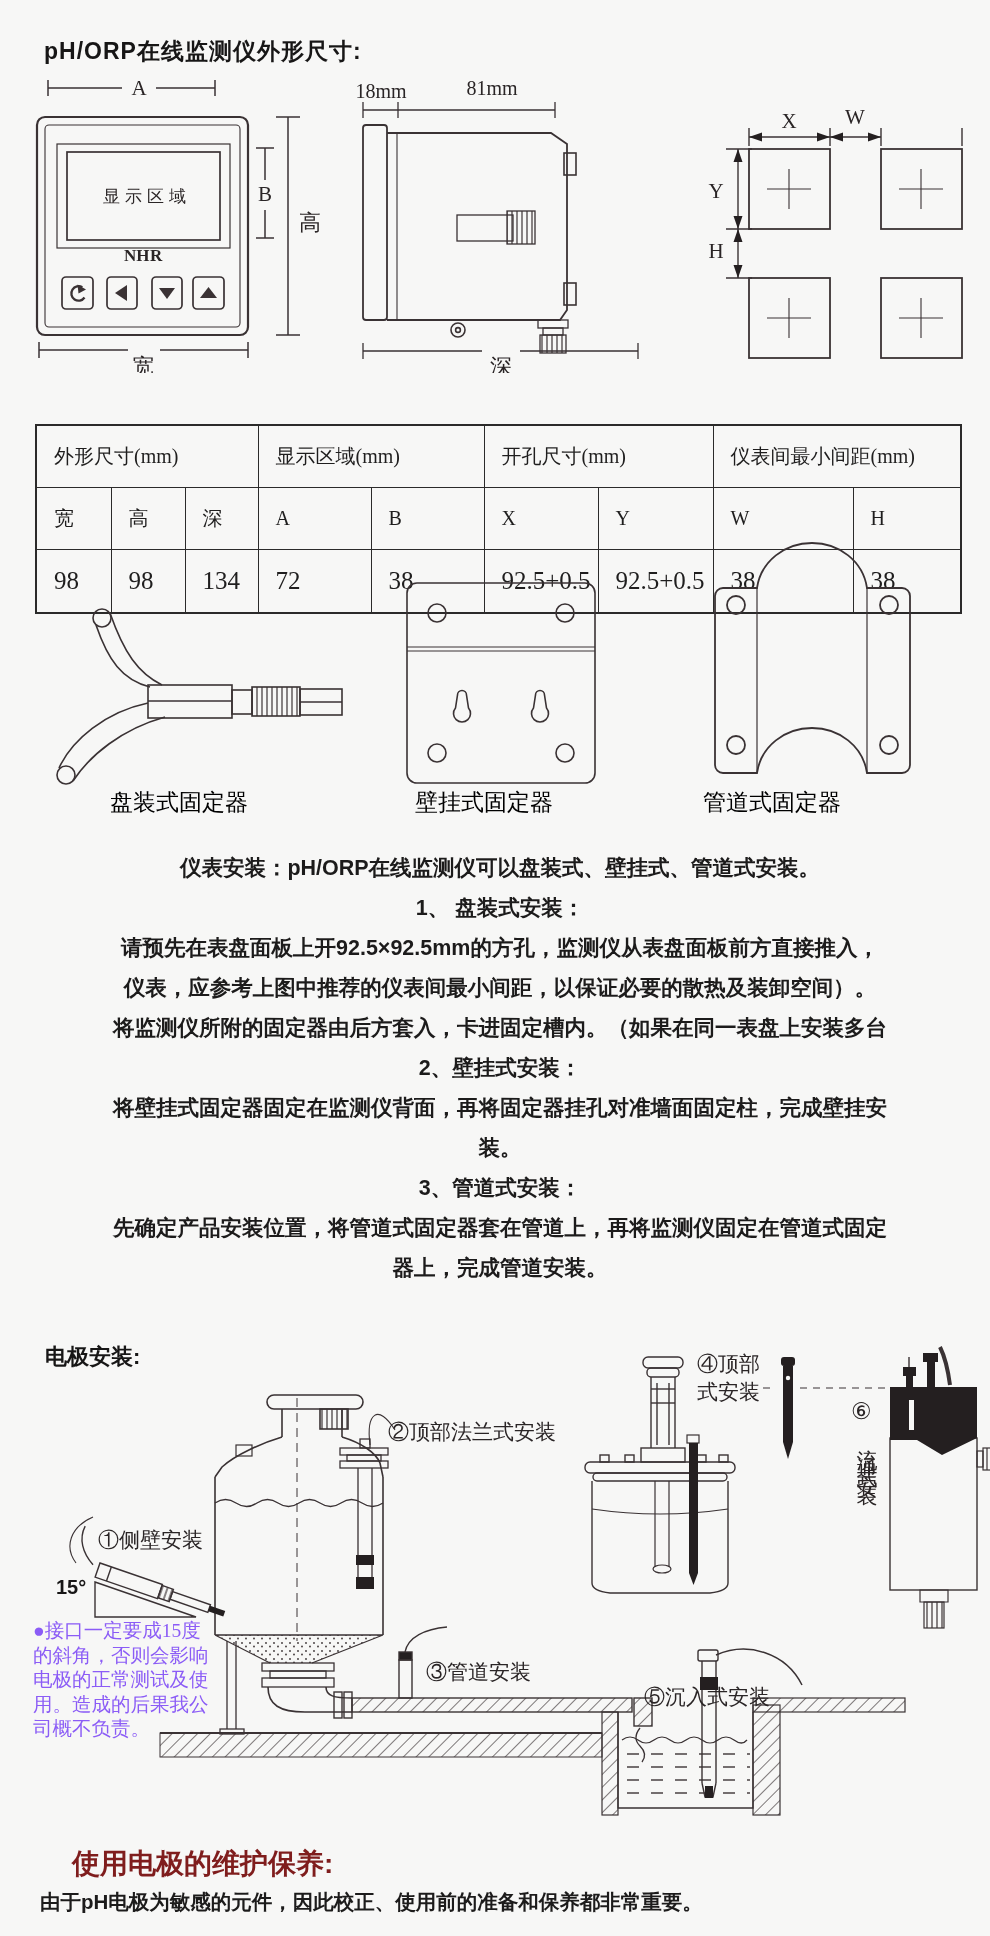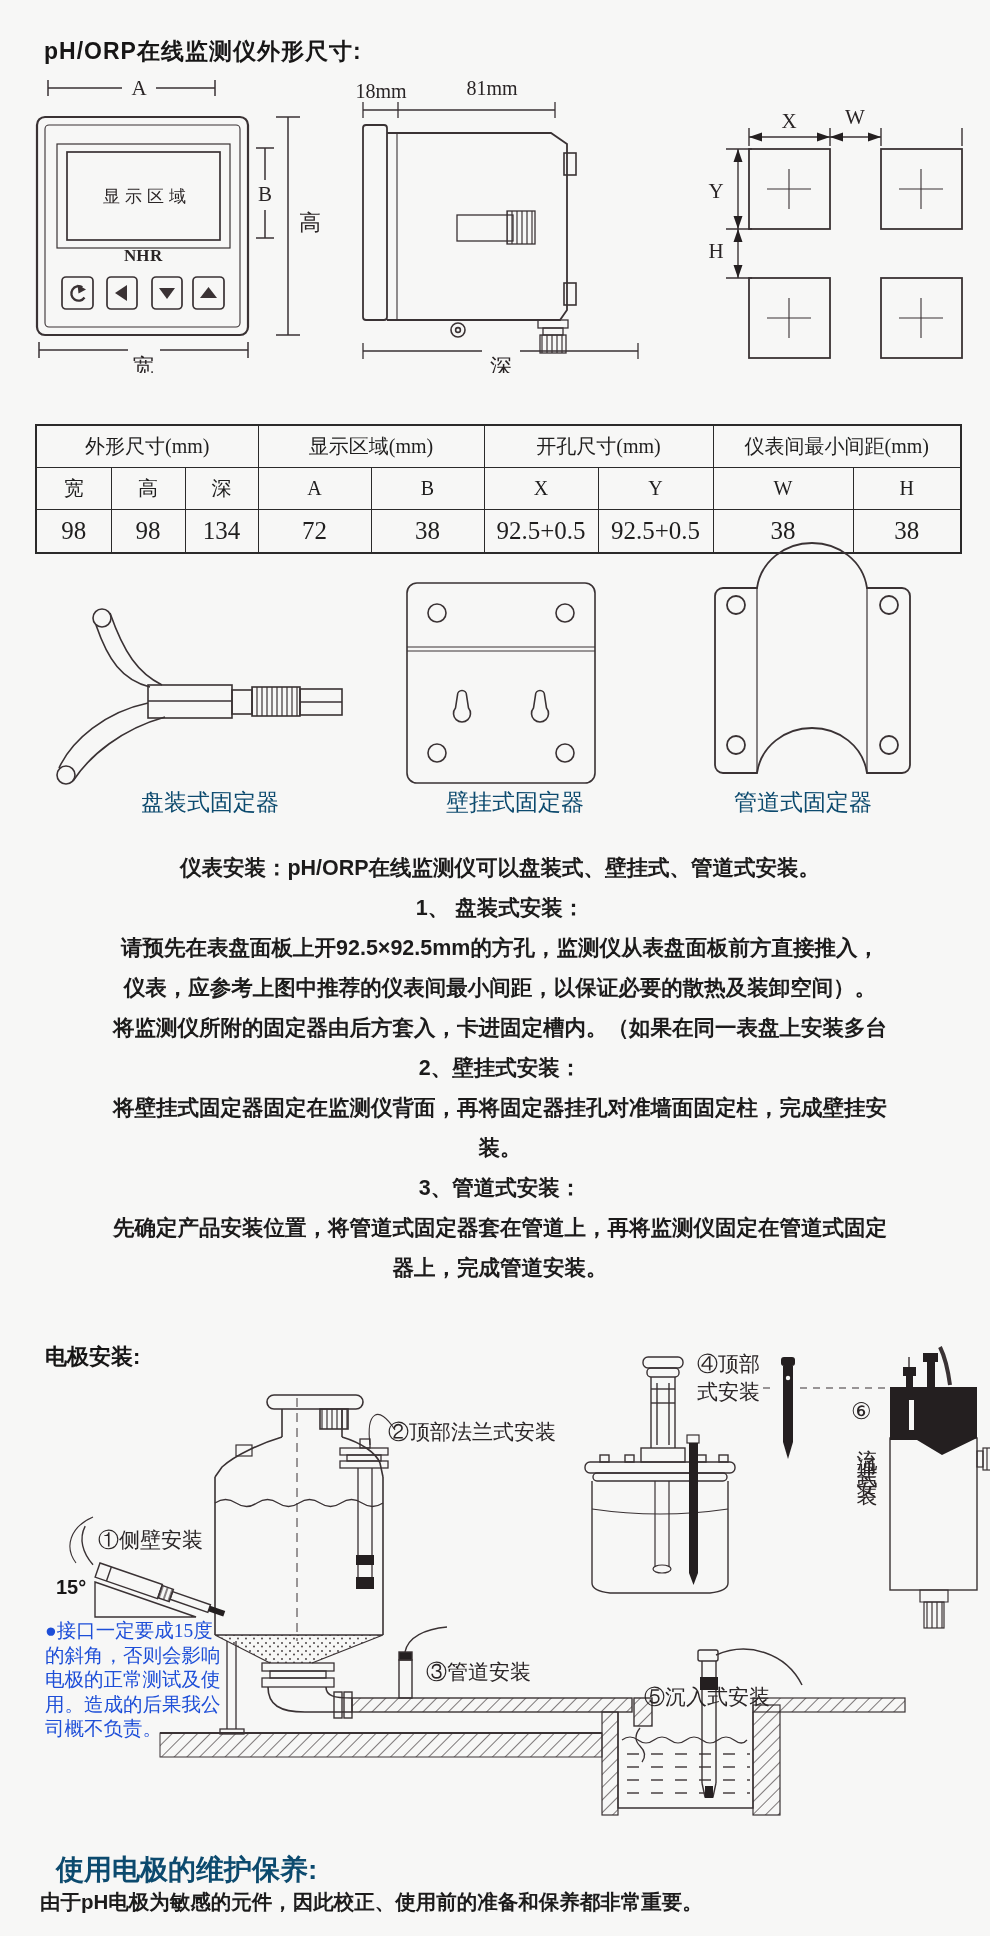--- a/index.html
+++ b/index.html
@@ -5,31 +5,31 @@
   html,body{margin:0;padding:0;background:#e9e9e9;}
   .page{position:relative;width:990px;height:1936px;background:#f7f7f6;overflow:hidden;
         font-family:"Liberation Sans",sans-serif;color:#1f1e1e;}
   .abs{position:absolute;}
   svg{display:block;}
   svg text{font-family:"Liberation Serif",serif;fill:#2a2526;}
   .page-title{left:44px;top:36px;font:bold 23px "Liberation Sans",sans-serif;color:#171616;letter-spacing:1px;}
   .section-title{font:bold 22px "Liberation Sans",sans-serif;color:#171616;}
   .install-block{left:40px;top:848px;width:920px;}
   .install-line{font:bold 21.5px/40px "Liberation Sans",sans-serif;color:#1c1b1b;white-space:nowrap;text-align:center;}
-  .fixture-label{font:23px "Liberation Serif",serif;color:#0c4a6e;text-align:center;width:200px;white-space:nowrap;}
+  .fixture-label{font:23px "Liberation Serif",serif;color:#000000;text-align:left;width:200px;white-space:nowrap;}
   .drawing-label{font:21px "Liberation Serif",serif;color:#2a2526;white-space:nowrap;}
-  .note-line{font:19.5px/24.5px "Liberation Serif",serif;color:#1d4ed8;white-space:nowrap;margin-left:12px;}
+  .note-line{font:19.5px/24.5px "Liberation Serif",serif;color:#8b5cf6;white-space:nowrap;}
   .angle-label{font:bold 20px "Liberation Sans",sans-serif;color:#171616;}
   .vertical-label{writing-mode:vertical-rl;letter-spacing:9px;font:21px "Liberation Serif",serif;color:#2a2526;}
-  .maint-title{left:56px;top:1845px;font:bold 28px "Liberation Sans",sans-serif;color:#0c4a6e;margin-top:6px;}
+  .maint-title{left:72px;top:1845px;font:bold 28px "Liberation Sans",sans-serif;color:#7f1d1d;}
   .maint-body{left:40px;top:1888px;font:bold 20.5px "Liberation Sans",sans-serif;color:#1c1b1b;white-space:nowrap;}
   table.spec{position:absolute;left:35px;top:424px;width:925px;border-collapse:collapse;table-layout:fixed;
              border:2.5px solid #2b2a2a;background:transparent;}
-  table.spec td{border:1.6px solid #2b2a2a;text-align:center;vertical-align:middle;
-                font-family:"Liberation Serif",serif;color:#1f1e1e;font-size:20px;padding:7px;}
+  table.spec td{border:1.6px solid #2b2a2a;vertical-align:middle;
+                font-family:"Liberation Serif",serif;color:#1f1e1e;font-size:20px;padding:17px;}
   table.spec tr{height:34px;}
   table.spec tr.values td{font-size:25px;}
 </style>
 </head>
 <body>
 
 <div class="page">
 
   <div class="abs page-title">pH/ORP在线监测仪外形尺寸:</div>
 

